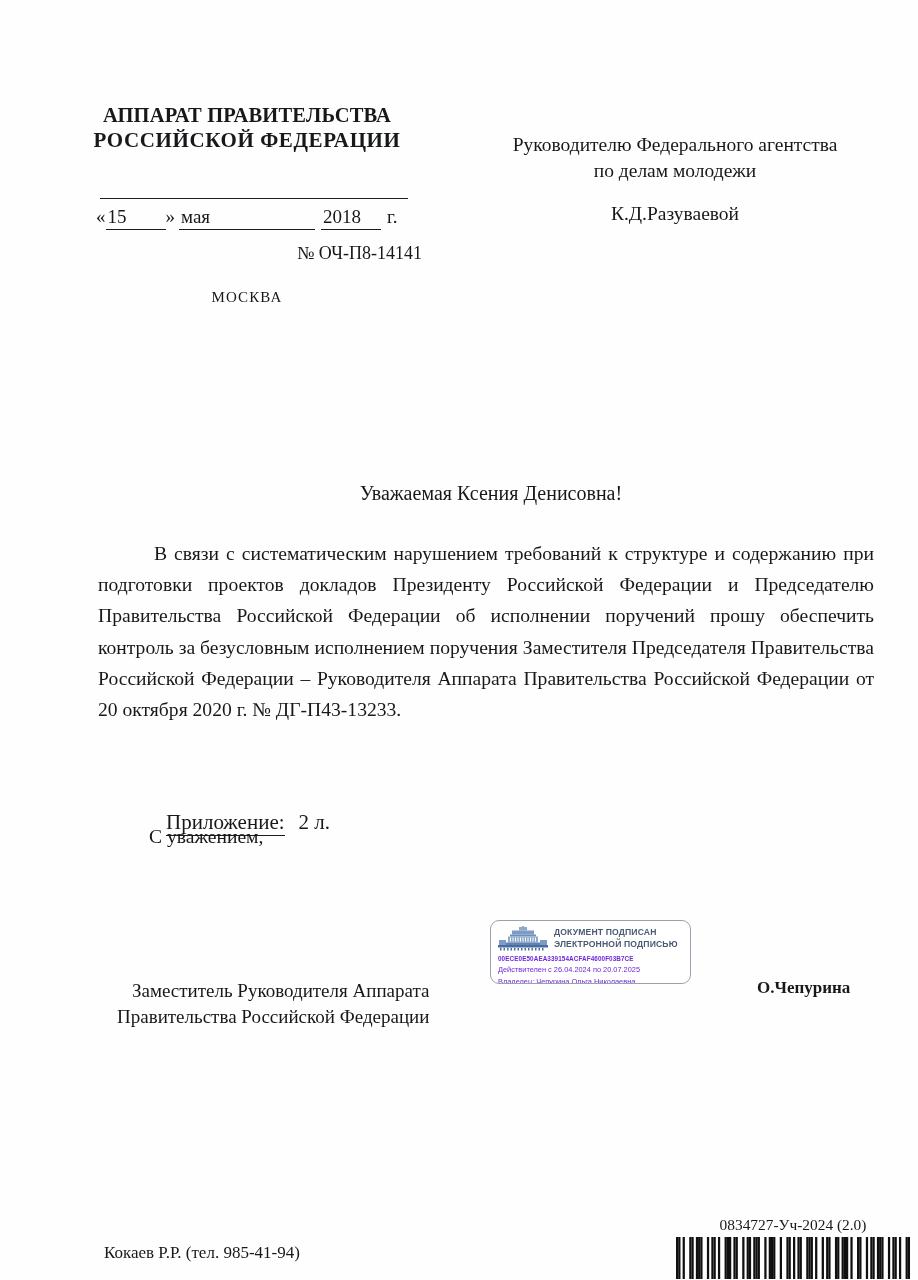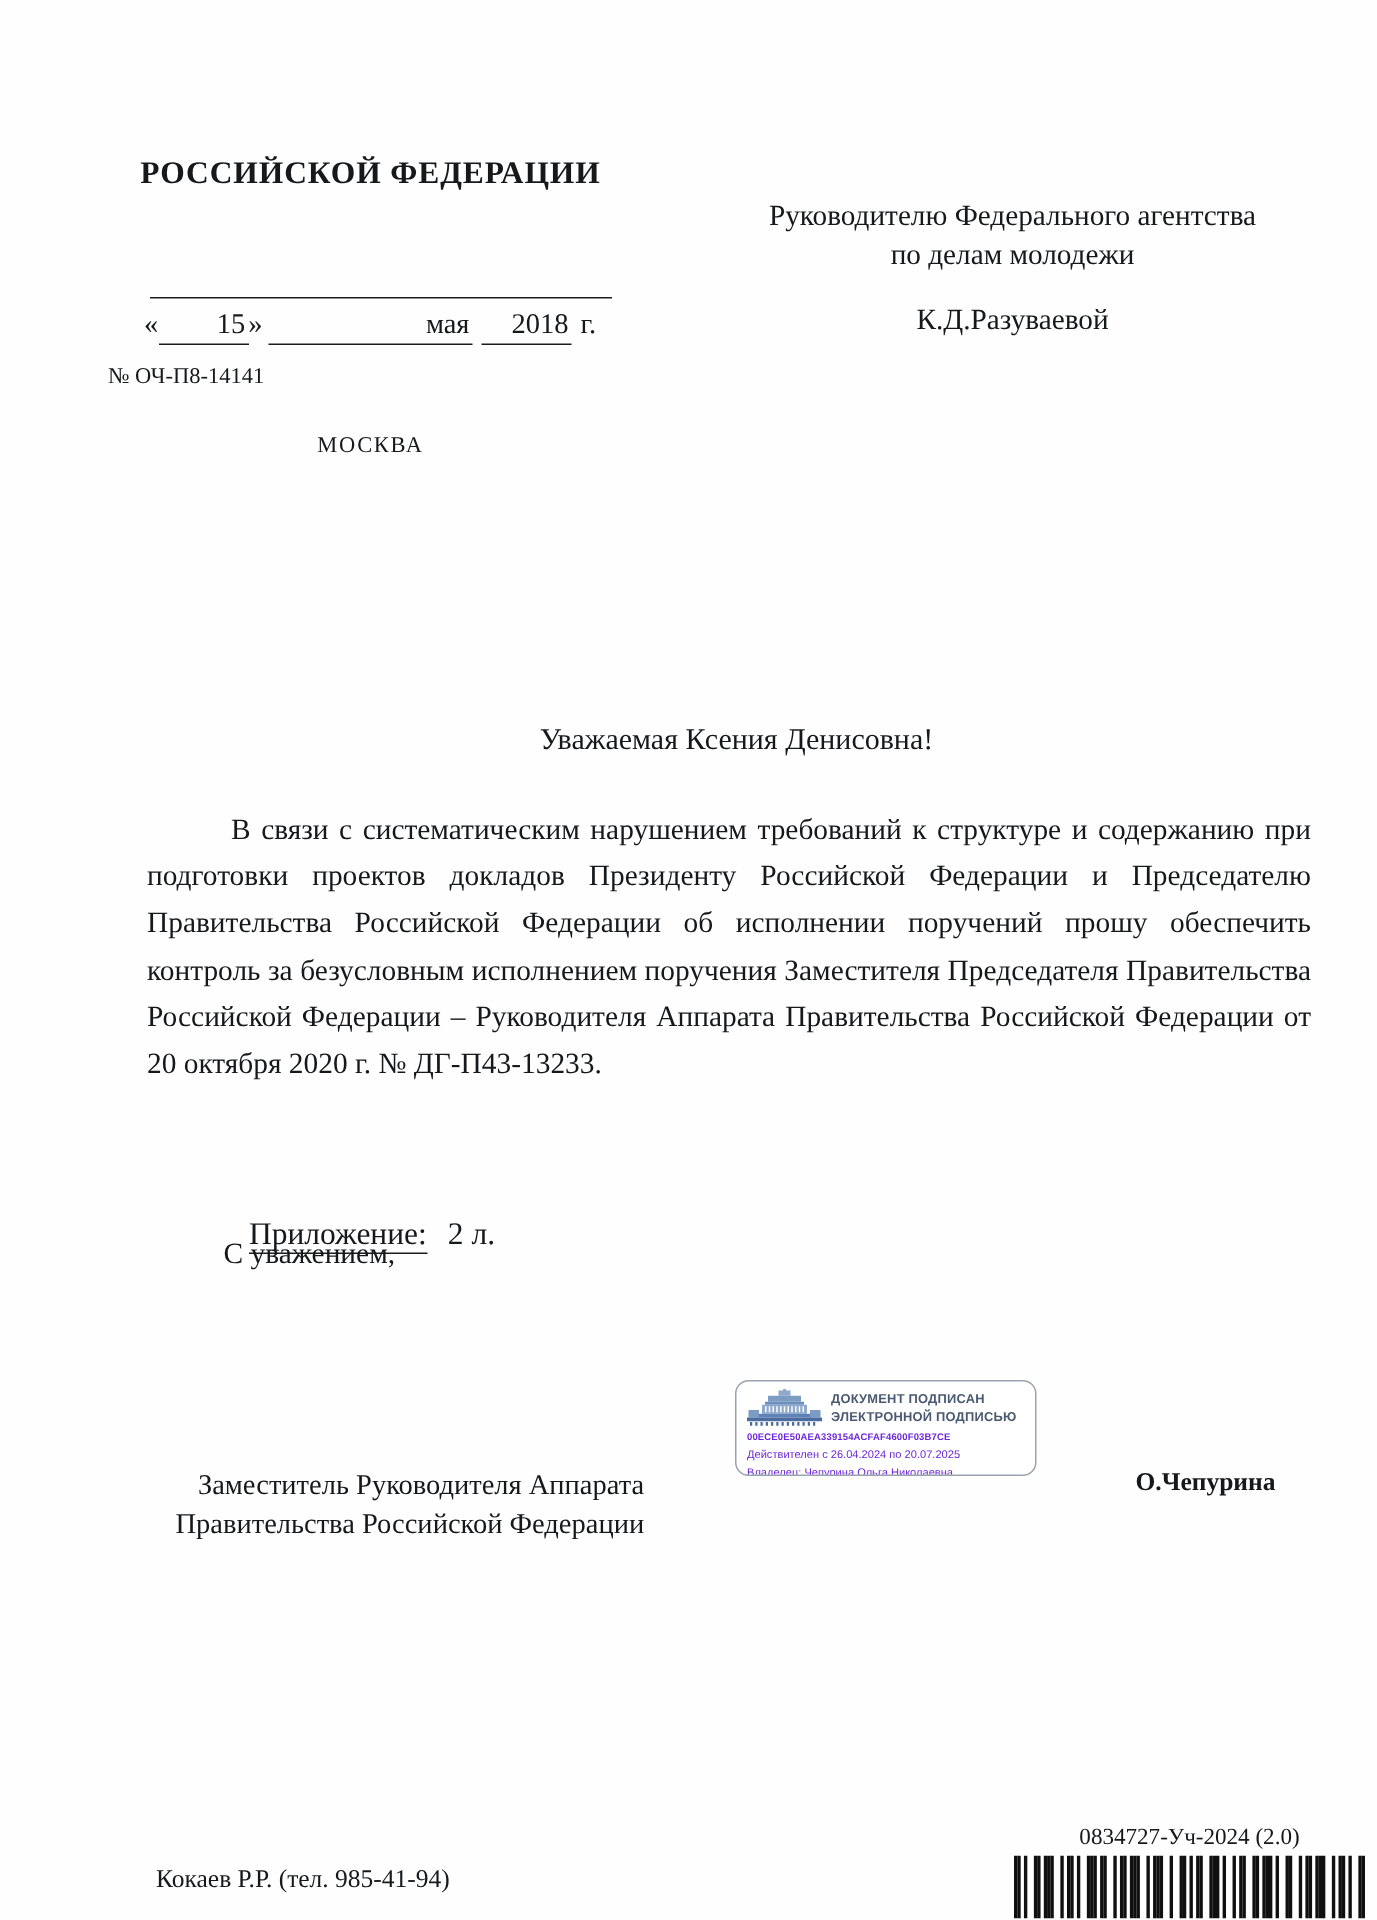--- a/index.html
+++ b/index.html
@@ -57,36 +57,36 @@
     top: 206px;
     width: 320px;
     font-size: 19px;
     display: flex;
     align-items: baseline;
     white-space: nowrap;
   }
   .date-line .guil { font-size: 19px; }
   .date-line .fill {
     border-bottom: 1.3px solid #1c1c1c;
-    text-align: right;
+    text-align: left;
     display: inline-block;
     padding: 0 2px 1px 2px;
   }
   .fill.day { width: 56px; }
   .fill.month { width: 132px; margin-left: 4px; }
   .fill.year { width: 56px; margin-left: 6px; }
   .date-line .suffix { margin-left: 6px; }
 
   .doc-number {
     position: absolute;
     left: 72px;
     top: 243px;
     width: 350px;
-    text-align: left;
-    font-size: 15px;
+    text-align: right;
+    font-size: 18px;
     white-space: nowrap;
   }
 
   .city {
     position: absolute;
     left: 72px;
     top: 289px;
     width: 350px;
     text-align: center;
     font-size: 15px;
@@ -247,20 +247,21 @@
     width: 234px;
     display: block;
   }
 </style>
 </head>
 <body>
 
 <div class="page">
 
   <div class="letterhead">
+    <div class="org-line">АППАРАТ ПРАВИТЕЛЬСТВА</div>
     <div class="org-line second">РОССИЙСКОЙ ФЕДЕРАЦИИ</div>
   </div>
 
   <div class="rule"></div>
 
   <div class="date-line">
     <span class="guil">«</span>
     <span class="fill day">15</span>
     <span class="guil">»</span>
     <span class="fill month">мая</span>

